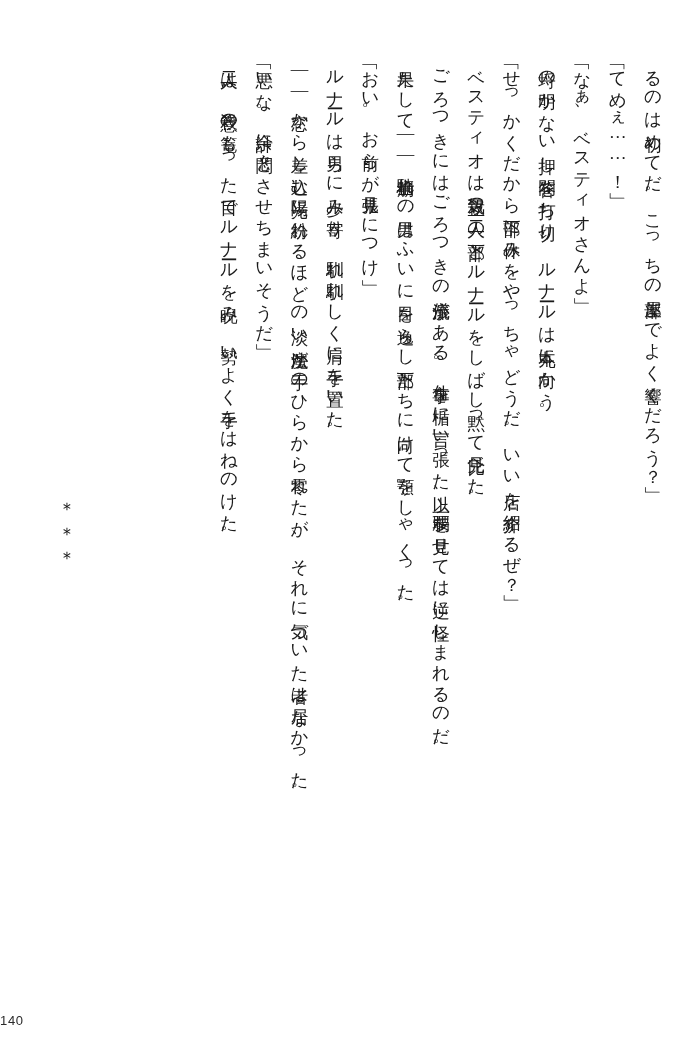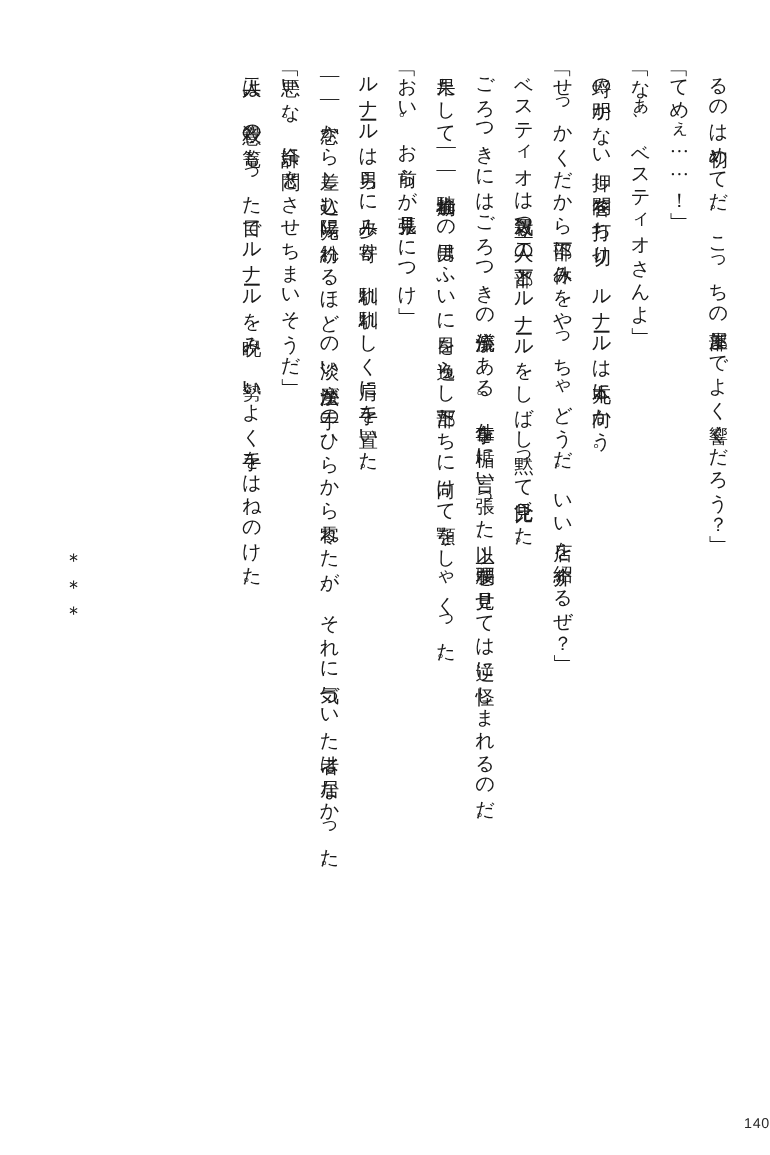--- a/index.html
+++ b/index.html
@@ -59,21 +59,21 @@
     letter-spacing: 0.35em;
     font-family: "Liberation Serif", "DejaVu Serif", serif;
     color: #1a1a1a;
   }
 
   .page-number {
     position: absolute;
     bottom: 22px;
     left: 0;
     right: 0;
-    text-align: right;
+    text-align: left;
     font-size: 13px;
     font-family: "Liberation Sans", sans-serif;
     color: #2a2a2a;
     letter-spacing: 0.05em;
     margin-top: 14px;
   }
 </style>
 </head>
 <body>
 

